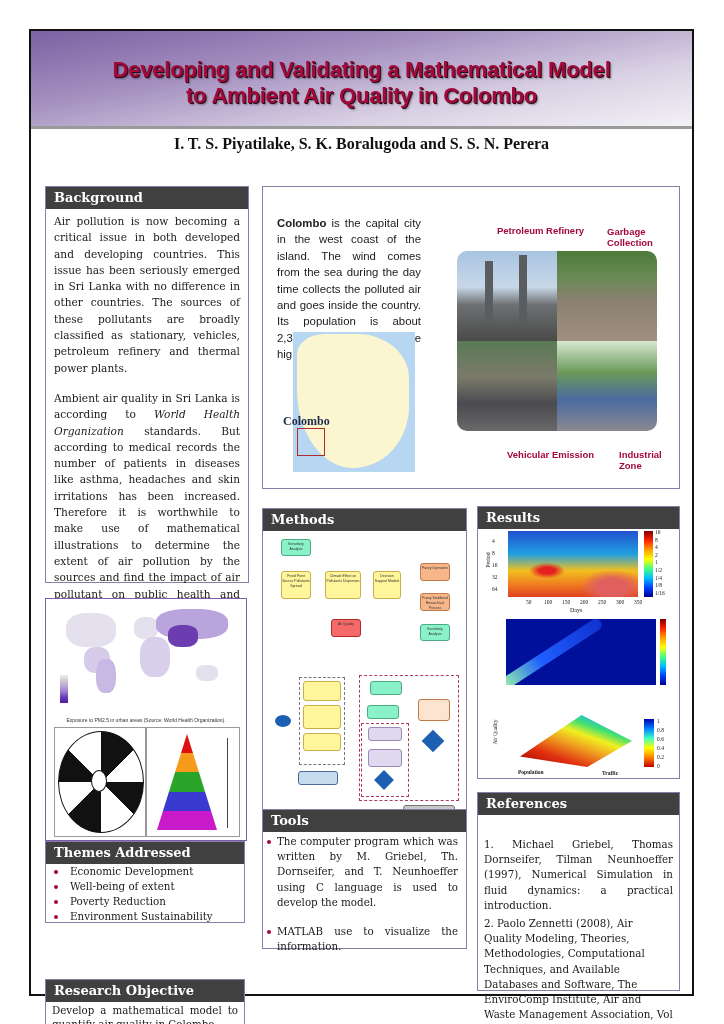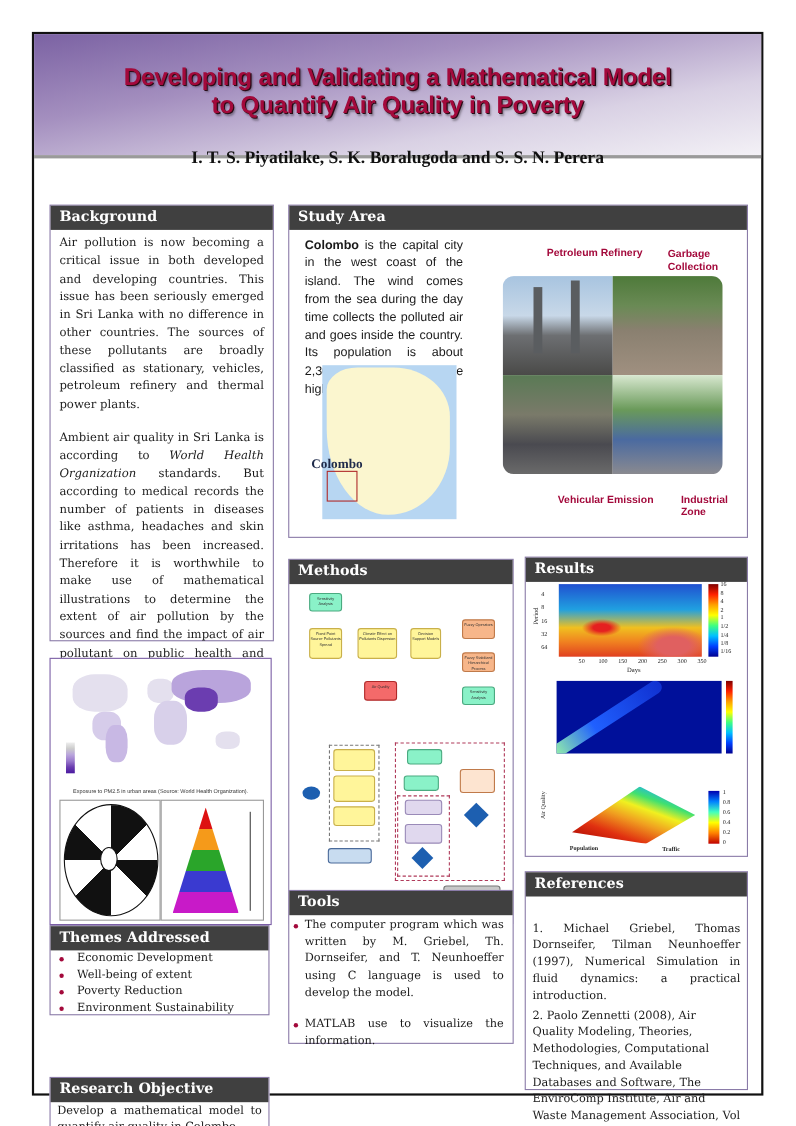--- a/index.html
+++ b/index.html
@@ -1,21 +1,21 @@
 <!DOCTYPE html>
 <html><head>
 <meta charset="utf-8">
 <style>
   * { box-sizing: border-box; margin: 0; padding: 0; }
   html, body { width: 724px; height: 1024px; background: #ffffff; overflow: hidden; }
   body { position: relative; font-family: "DejaVu Serif", serif; color: #1a1a1a; }
 
   .poster { position: absolute; left: 29px; top: 29px; width: 665px; height: 967px; border: 2px solid #111; background: #fff; }
 
-  .header { position: absolute; left: 0; top: 0; width: 661px; height: 113px;
+  .header { position: absolute; left: 0; top: 0; width: 661px; height: 98px;
     background: linear-gradient(170deg, #7b62a3 0%, #a48fbf 35%, #d9d1e4 70%, #f3f1f6 100%);
     border-bottom: 3px solid #9a9a9a; }
   .title { position: absolute; left: 0; right: 0; top: 26px; text-align: center;
     font-family: "Liberation Sans", sans-serif; font-weight: bold; font-size: 22px; line-height: 26px;
     color: #a3093b; text-shadow: 1px 1px 0 #2a0b16, 2px 2px 2px rgba(0,0,0,0.35); letter-spacing: -0.2px; }
   .authors { position: absolute; left: 0; right: 0; top: 104px; text-align: center;
     font-family: "Liberation Serif", serif; font-weight: bold; font-size: 16px; color: #111; }
 
   .panel { position: absolute; border: 1px solid #8a7ba8; background: #fff; }
   .panel-head { background: #404040; color: #fff; font-family: "DejaVu Serif", serif; font-weight: bold;
@@ -120,36 +120,35 @@
   .tools-list li .dot { position: absolute; left: 0; top: 6px; width: 4px; height: 4px; border-radius: 50%; background: #a3093b; }
 </style>
 </head>
 <body>
 
 <div class="poster">
 
   <div class="header">
     <div class="title">
       <div>Developing and Validating a Mathematical Model</div>
-      <div>to Quantify Air Quality in Poverty</div>
+      <div>to Ambient Air Quality in Colombo</div>
     </div>
     <div class="authors">I. T. S. Piyatilake, S. K. Boralugoda and S. S. N. Perera</div>
   </div>
 
   <div class="panel" id="bg">
     <div class="panel-head">Background</div>
     <div class="panel-body">
       <p>Air pollution is now becoming a critical issue in both developed and developing countries. This issue has been seriously emerged in Sri Lanka with no difference in other countries. The sources of these pollutants are broadly classified as stationary, vehicles, petroleum refinery and thermal power plants.</p>
       <div class="gap"></div>
       <p><span>Ambient air quality in Sri Lanka is according to </span><em>World Health Organization</em><span> standards. But according to medical records the number of patients in diseases like asthma, headaches and skin irritations has been increased. Therefore it is worthwhile to make use of mathematical illustrations to determine the extent of air pollution by the sources and find the impact of air pollutant on public health and environment.</span></p>
     </div>
   </div>
 
   <div class="panel" id="study">
-    <div class="panel-head">Study Area</div>
     <div class="txt panel-body lib"><b>Colombo</b><span> is the capital city in the west coast of the island. The wind comes from the sea during the day time collects the polluted air and goes inside the country. Its population is about 2,309,809 and it is the highest.</span></div>
     <div class="map">
       <div class="map-island"></div>
       <div class="map-box"></div>
       <div class="map-label">Colombo</div>
     </div>
     <div class="src-label" style="left:194px;top:38px;">Petroleum Refinery</div>
     <div class="src-label" style="left:304px;top:39px;">Garbage Collection</div>
     <div class="photo-grid">
       <div class="ph ph1">

